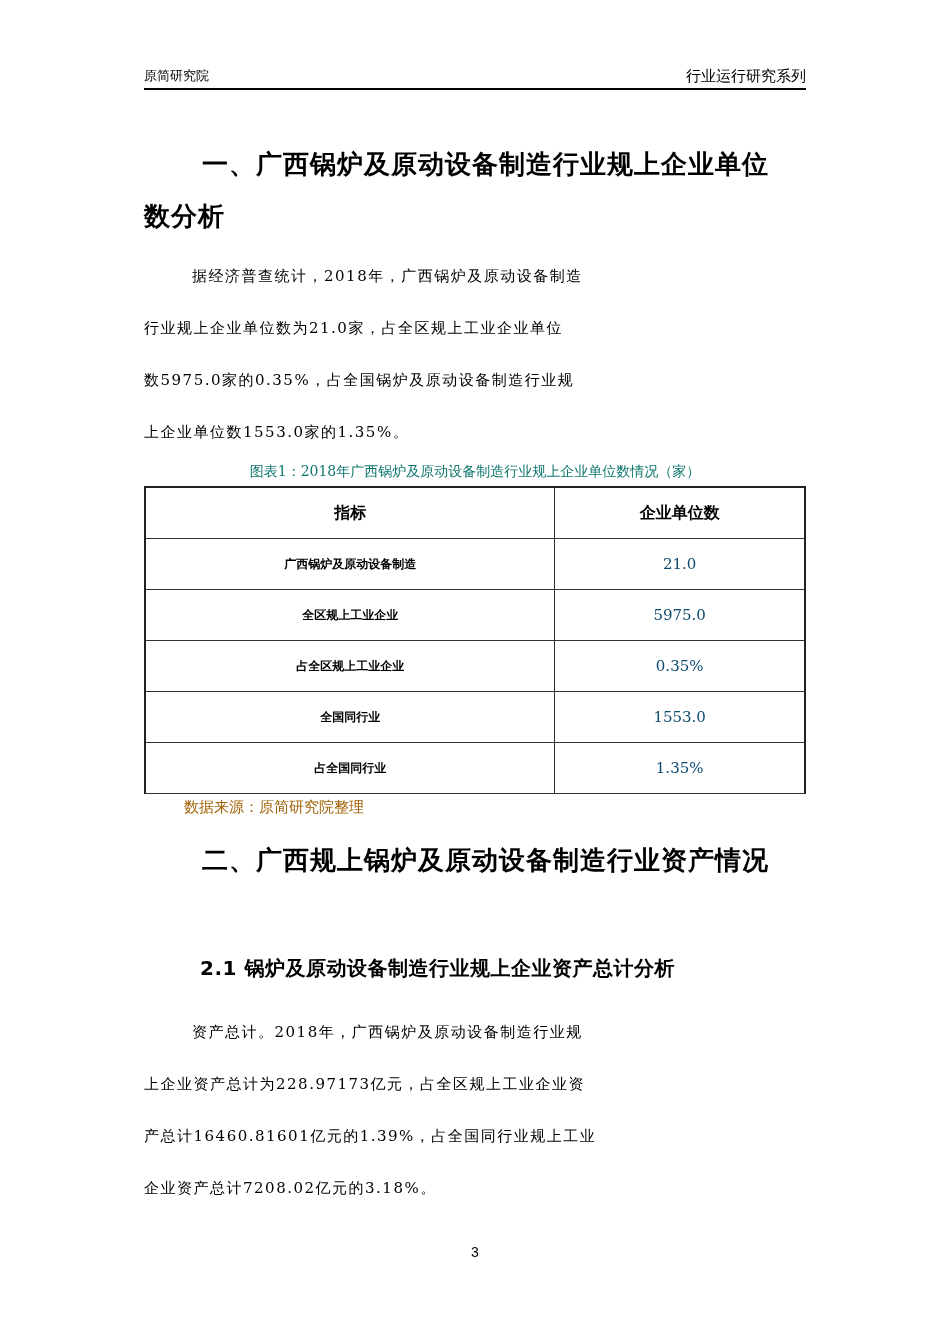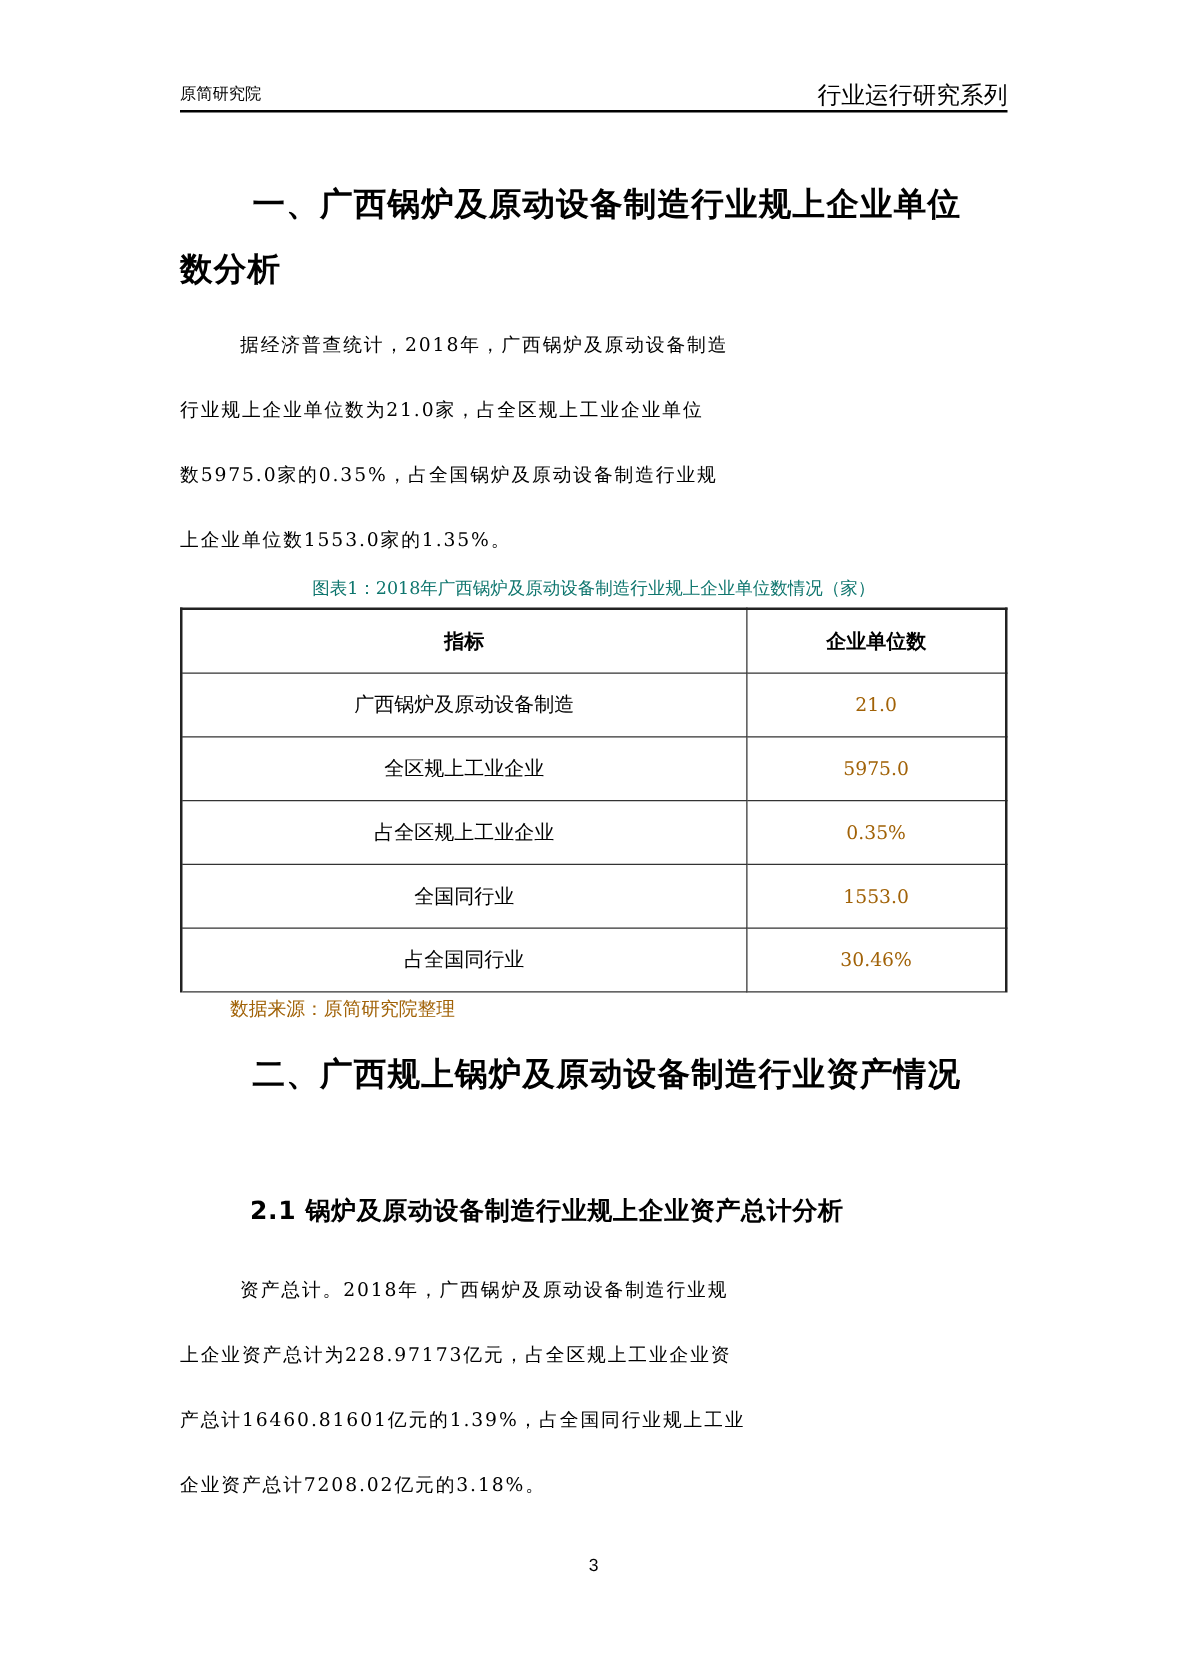--- a/index.html
+++ b/index.html
@@ -1,35 +1,35 @@
 <!DOCTYPE html>
 <html><head>
 <meta charset="utf-8">
 <style>
   html, body { margin: 0; padding: 0; background: #ffffff; }
   body { width: 950px; height: 1344px; position: relative; overflow: hidden; color: #000; }
   .page { position: absolute; left: 0; top: 0; width: 762px; height: 1344px; }
 
   .hdr { position: absolute; left: 144px; top: 66px; width: 662px; height: 22px; border-bottom: 2px solid #000; }
   .hdr-left { position: absolute; left: 0; top: 0; font-family: "DejaVu Sans", sans-serif; font-size: 13px; line-height: 20px; }
-  .hdr-right { position: absolute; right: 0; top: 0; font-family: "DejaVu Sans", sans-serif; font-size: 19px; line-height: 20px; }
+  .hdr-right { position: absolute; right: 0; top: 0; font-family: "DejaVu Sans", sans-serif; font-size: 15px; line-height: 20px; }
 
   .h1 { position: absolute; left: 144px; width: 662px; font-family: "DejaVu Sans", sans-serif; font-weight: bold; font-size: 26px; line-height: 52px; letter-spacing: 1px; }
   .h1 .indent { display: inline-block; width: 58px; }
 
   .para { position: absolute; left: 144px; width: 662px; font-family: "DejaVu Serif", serif; font-size: 15px; line-height: 52px; letter-spacing: 1.5px; text-align: justify; }
   .para .indent { display: inline-block; width: 48px; }
 
   .caption { position: absolute; left: 144px; width: 662px; top: 459px; text-align: center; font-family: "DejaVu Serif", serif; font-size: 14px; line-height: 24px; color: #0f766e; }
 
   table.dtable { position: absolute; left: 144px; top: 486px; width: 662px; border-collapse: collapse; }
   table.dtable td, table.dtable th { border: 1px solid #333; height: 50px; text-align: center; padding: 0; }
   table.dtable th { font-family: "DejaVu Sans", sans-serif; font-weight: bold; font-size: 16px; }
-  table.dtable td.label { font-family: "DejaVu Sans", sans-serif; font-weight: normal; font-size: 16px; }
-  table.dtable td.val { font-family: "DejaVu Serif", serif; font-size: 15px; color: #a16207; margin-left: 40px; }
+  table.dtable td.label { font-family: "DejaVu Sans", sans-serif; font-weight: bold; font-size: 12px; }
+  table.dtable td.val { font-family: "DejaVu Serif", serif; font-size: 15px; color: #0c4a6e; margin-left: 40px; }
   table.dtable { border-left: 2px solid #222; border-right: 2px solid #222; border-top: 2px solid #222; }
 
   .source { position: absolute; left: 184px; top: 794px; font-family: "DejaVu Serif", serif; font-size: 15px; line-height: 26px; color: #a16207; }
 
   .h2 { position: absolute; left: 200px; top: 948px; font-family: "DejaVu Sans", sans-serif; font-weight: bold; font-size: 20px; line-height: 40px; letter-spacing: 0.5px; }
 
   .pageno { position: absolute; left: 0; width: 950px; top: 1244px; text-align: center; font-family: "Liberation Sans", sans-serif; font-size: 14px; }
 </style>
 </head>
 <body>
@@ -70,21 +70,21 @@
       <tr>
         <td class="label">占全区规上工业企业</td>
         <td class="val">0.35%</td>
       </tr>
       <tr>
         <td class="label">全国同行业</td>
         <td class="val">1553.0</td>
       </tr>
       <tr>
         <td class="label">占全国同行业</td>
-        <td class="val">30.46%</td>
+        <td class="val">1.35%</td>
       </tr>
     </tbody>
   </table>
 
   <div class="source">数据来源：原简研究院整理</div>
 
   <div class="h1" style="top:834px;"><span class="indent"></span><span>二、广西规上锅炉及原动设备制造行业资产情况</span></div>
 
   <div class="h2">2.1 锅炉及原动设备制造行业规上企业资产总计分析</div>
 

